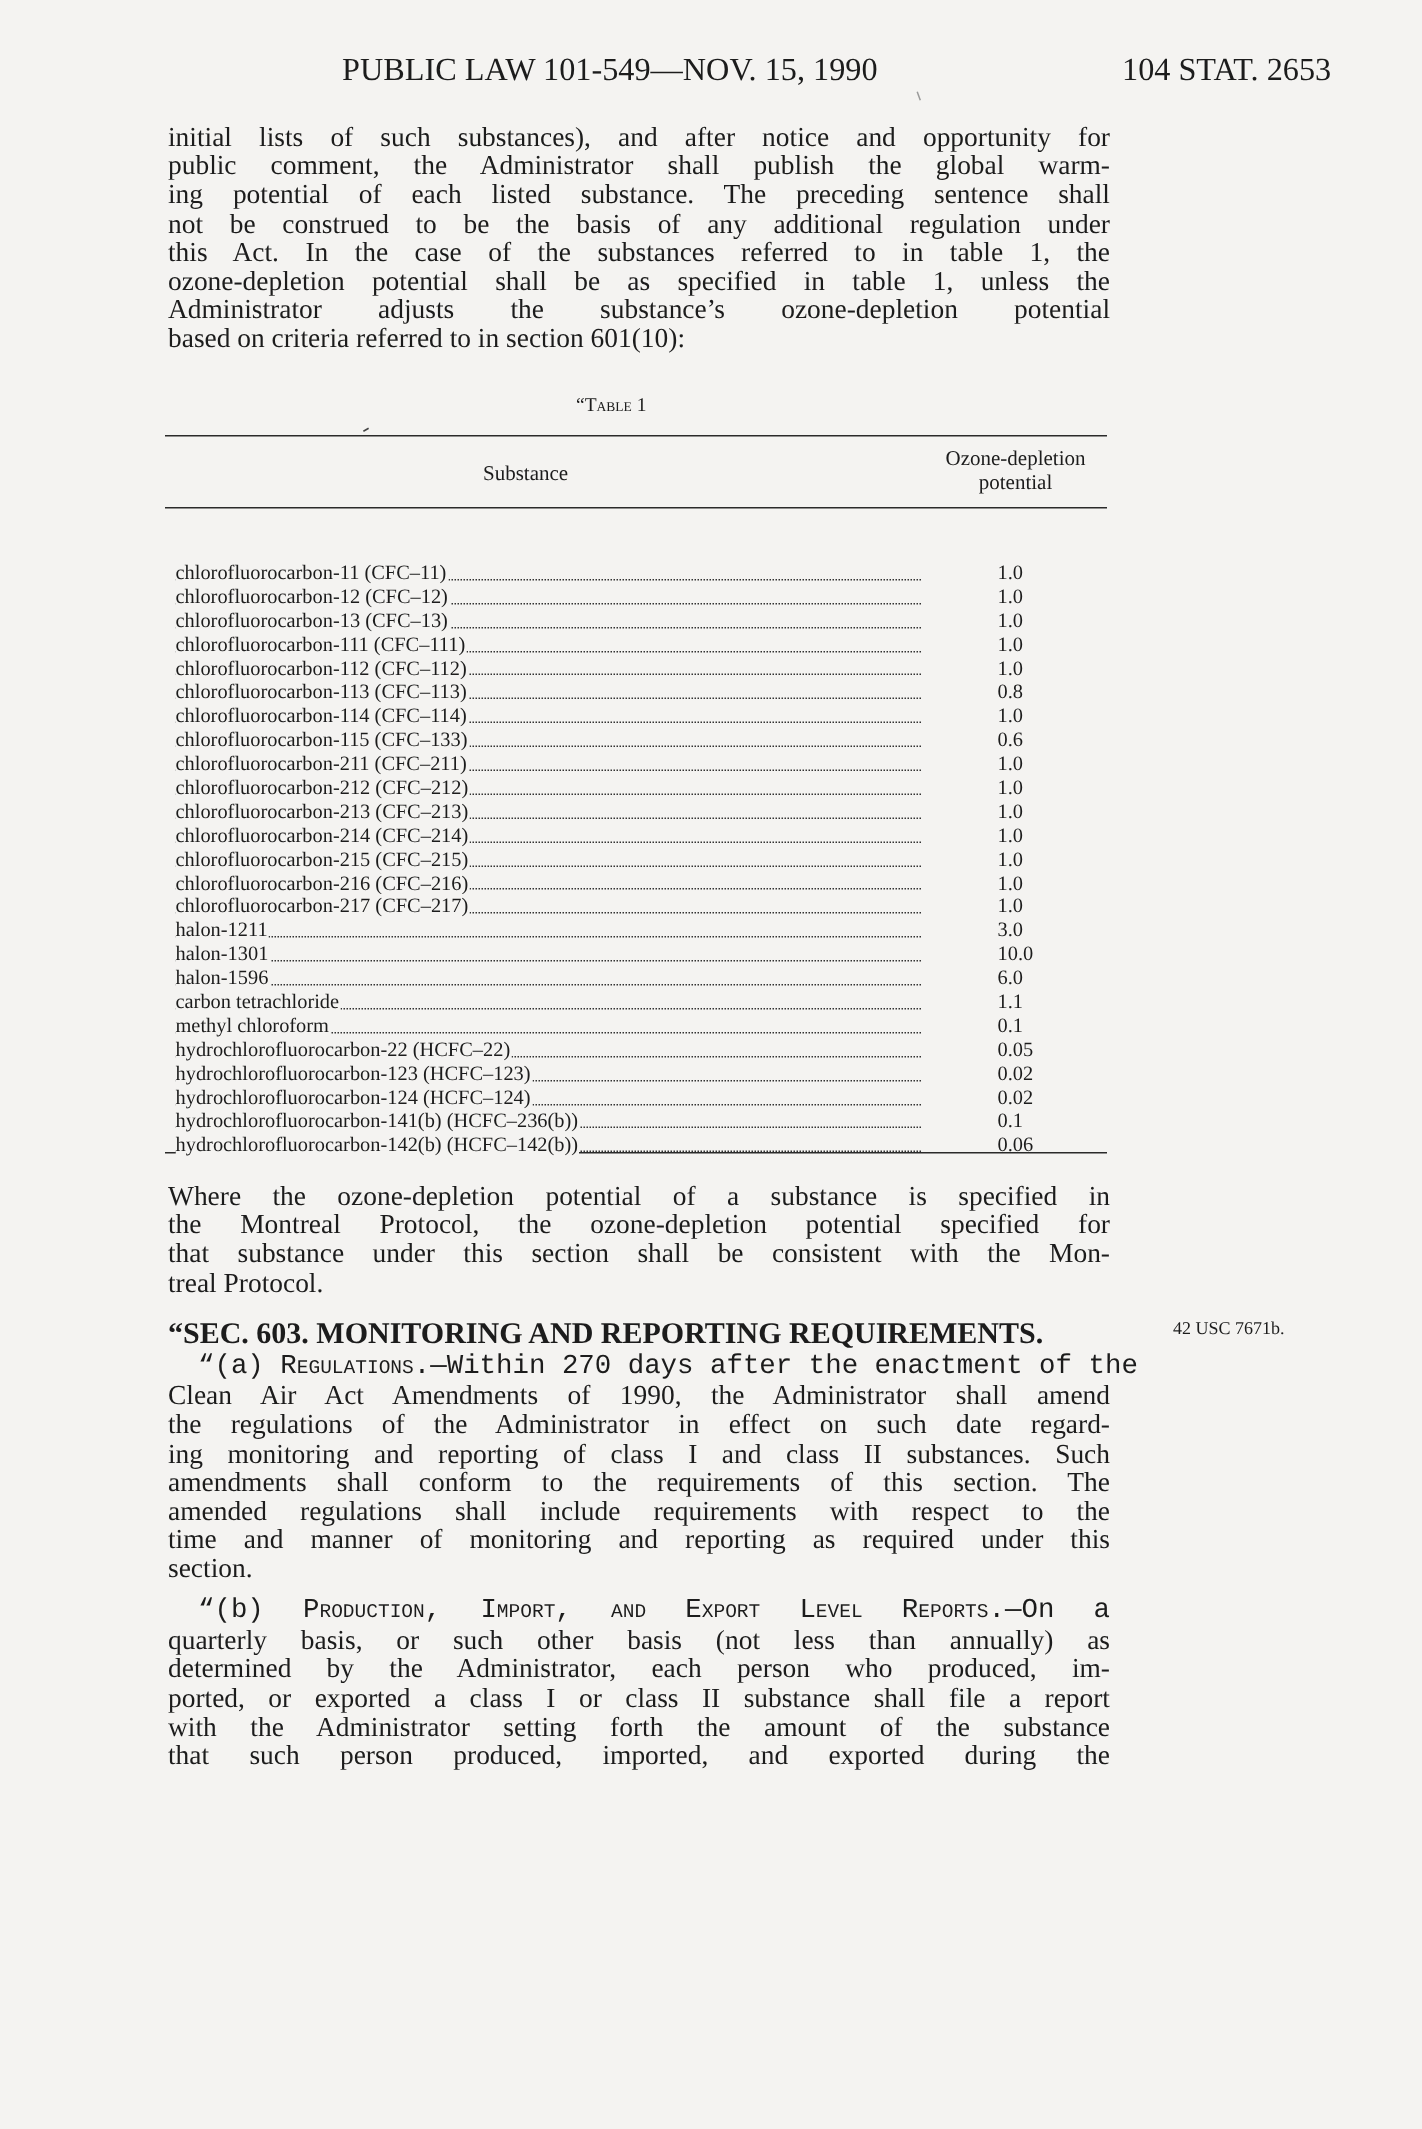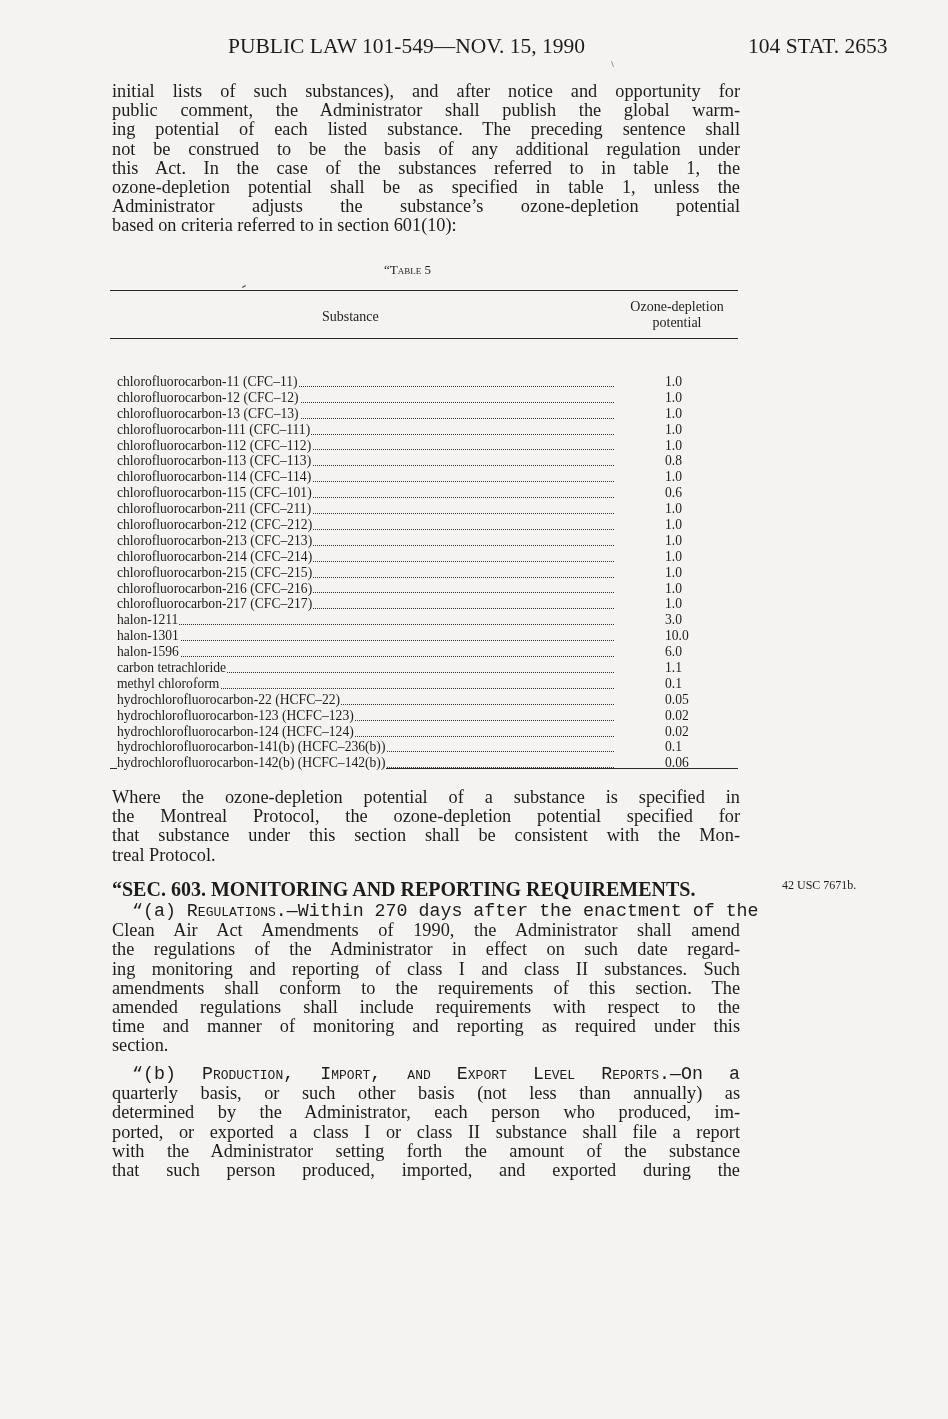--- a/index.html
+++ b/index.html
@@ -89,21 +89,21 @@
   <span class="line">public comment, the Administrator shall publish the global warm-</span>
   <span class="line">ing potential of each listed substance. The preceding sentence shall</span>
   <span class="line">not be construed to be the basis of any additional regulation under</span>
   <span class="line">this Act. In the case of the substances referred to in table 1, the</span>
   <span class="line">ozone-depletion potential shall be as specified in table 1, unless the</span>
   <span class="line">Administrator adjusts the substance’s ozone-depletion potential</span>
   <span class="line last">based on criteria referred to in section 601(10):</span>
 </div>
 
 <div class="table-caption">
-  <span class="inner"><span>“</span><span class="sc">Table 5</span></span>
+  <span class="inner"><span>“</span><span class="sc">Table 1</span></span>
 </div>
 <div class="rule r1"></div>
 <div class="tick2"></div>
 <div class="th-substance">Substance</div>
 <div class="th-odp">
   <div>Ozone-depletion</div>
   <div>potential</div>
 </div>
 <div class="rule r2"></div>
 
@@ -130,21 +130,21 @@
     </div>
     <div class="row">
       <span class="name-wrap"><span class="dots"></span><span class="name">chlorofluorocarbon-113 (CFC–113)</span></span>
       <span class="val">0.8</span>
     </div>
     <div class="row">
       <span class="name-wrap"><span class="dots"></span><span class="name">chlorofluorocarbon-114 (CFC–114)</span></span>
       <span class="val">1.0</span>
     </div>
     <div class="row">
-      <span class="name-wrap"><span class="dots"></span><span class="name">chlorofluorocarbon-115 (CFC–101)</span></span>
+      <span class="name-wrap"><span class="dots"></span><span class="name">chlorofluorocarbon-115 (CFC–133)</span></span>
       <span class="val">0.6</span>
     </div>
     <div class="row">
       <span class="name-wrap"><span class="dots"></span><span class="name">chlorofluorocarbon-211 (CFC–211)</span></span>
       <span class="val">1.0</span>
     </div>
     <div class="row">
       <span class="name-wrap"><span class="dots"></span><span class="name">chlorofluorocarbon-212 (CFC–212)</span></span>
       <span class="val">1.0</span>
     </div>

